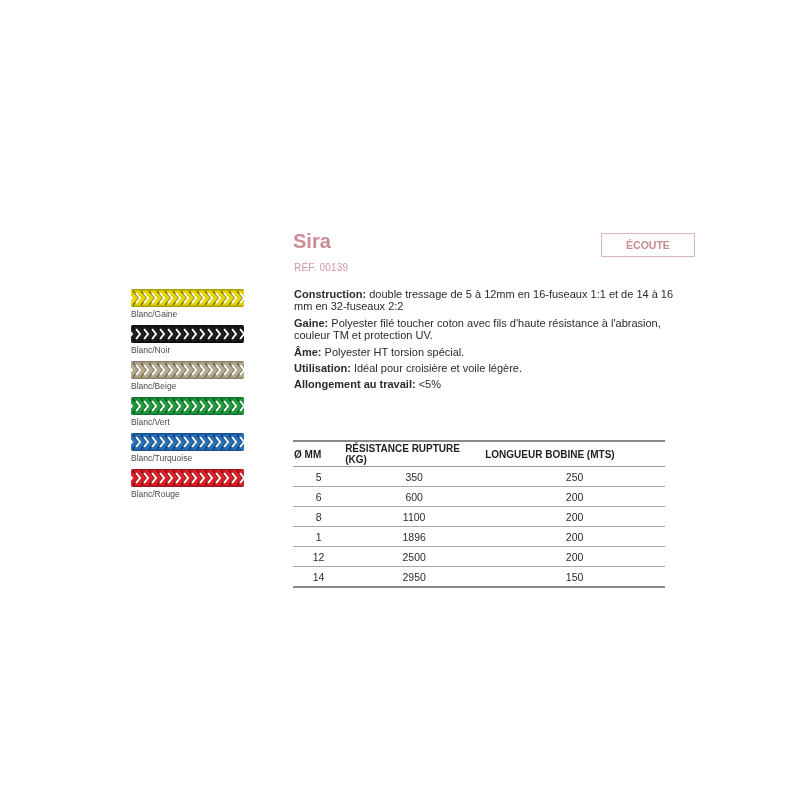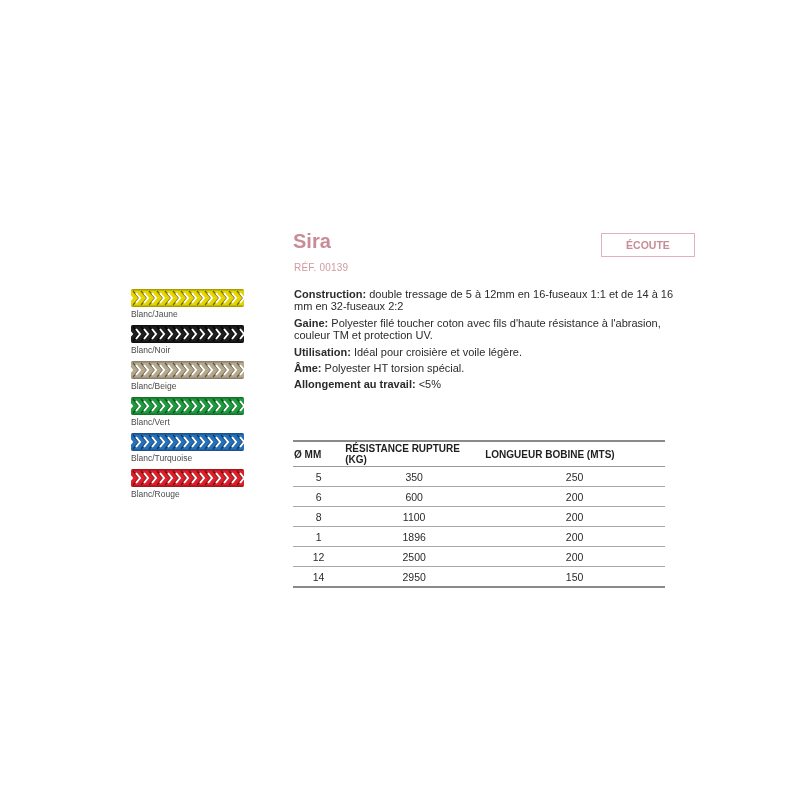--- a/index.html
+++ b/index.html
@@ -60,21 +60,21 @@
           <path d="M98 2 L104 9 L98 16" stroke="#6b6400" stroke-width="1.2" fill="none"></path>
           <path d="M101 4 L105 9 L101 14" stroke="#ffffff" stroke-width="2" fill="none"></path>
           <path d="M106 2 L112 9 L106 16" stroke="#6b6400" stroke-width="1.2" fill="none"></path>
           <path d="M109 4 L113 9 L109 14" stroke="#ffffff" stroke-width="2" fill="none"></path>
           <path d="M114 2 L120 9 L114 16" stroke="#6b6400" stroke-width="1.2" fill="none"></path>
           <path d="M117 4 L121 9 L117 14" stroke="#ffffff" stroke-width="2" fill="none"></path>
           <rect x="0" y="0" width="113" height="1.5" fill="#6b6400" opacity="0.5"></rect>
           <rect x="0" y="16.5" width="113" height="1.5" fill="#6b6400" opacity="0.5"></rect>
         </svg>
       </div>
-    <div class="swatch-label">Blanc/Jaune</div>
+    <div class="swatch-label">Blanc/Gaine</div>
   </div>
   <div class="swatch-item">
     <div class="rope">
         <svg width="113" height="18" viewBox="0 0 113 18" xmlns="http://www.w3.org/2000/svg">
           <rect width="113" height="18" fill="#1e1e1e"></rect>
           <path d="M-6 2 L0 9 L-6 16" stroke="#000000" stroke-width="1.2" fill="none"></path>
           <path d="M-3 4 L1 9 L-3 14" stroke="#ffffff" stroke-width="2" fill="none"></path>
           <path d="M2 2 L8 9 L2 16" stroke="#000000" stroke-width="1.2" fill="none"></path>
           <path d="M5 4 L9 9 L5 14" stroke="#ffffff" stroke-width="2" fill="none"></path>
           <path d="M10 2 L16 9 L10 16" stroke="#000000" stroke-width="1.2" fill="none"></path>
@@ -281,22 +281,22 @@
   </div>
 </div>
 
 <div class="title">Sira</div>
 <div class="ref">RÉF. 00139</div>
 <div class="badge">ÉCOUTE</div>
 
 <div class="desc">
   <p><b>Construction:</b><span> double tressage de 5 à 12mm en 16-fuseaux 1:1 et  de 14 à 16 mm en 32-fuseaux 2:2</span></p>
   <p><b>Gaine:</b><span> Polyester filé toucher coton avec fils d'haute résistance à l'abrasion, couleur TM et protection UV.</span></p>
+  <p><b>Âme:</b><span> Polyester HT torsion spécial.</span></p>
   <p><b>Utilisation:</b><span> Idéal pour croisière et voile légère.</span></p>
-  <p><b>Âme:</b><span> Polyester HT torsion spécial.</span></p>
   <p><b>Allongement au travail:</b><span> &lt;5%</span></p>
 </div>
 
 <table class="spec">
   <thead>
     <tr>
       <th class="c1">Ø MM</th>
       <th class="c2">RÉSISTANCE RUPTURE (KG)</th>
       <th class="c3">LONGUEUR BOBINE (MTS)</th>
     </tr>

